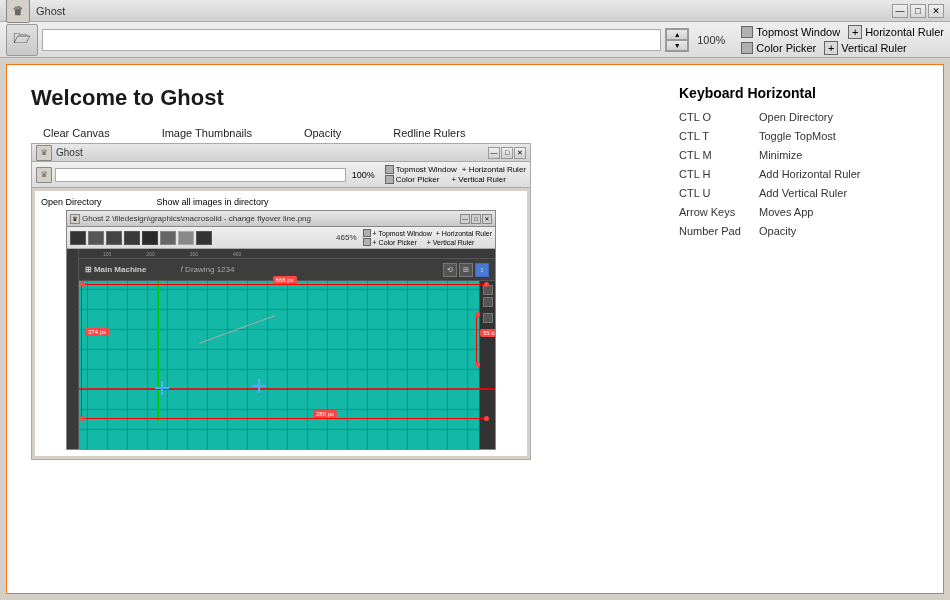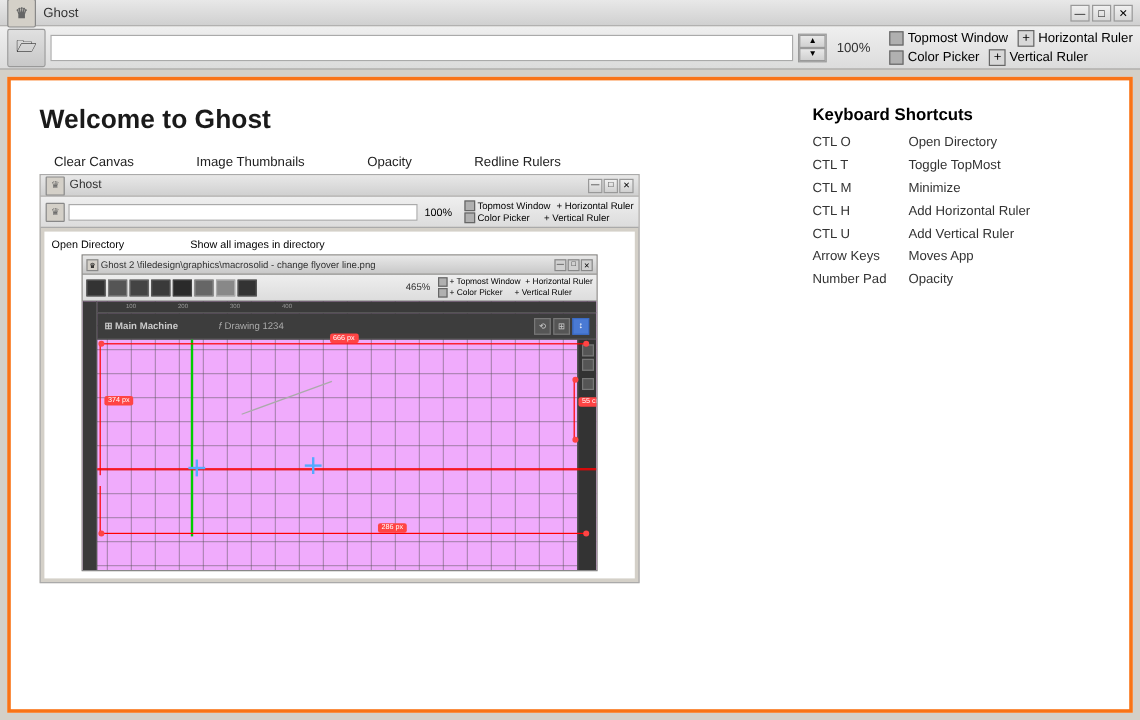--- a/index.html
+++ b/index.html
@@ -60,21 +60,21 @@
       width: 14px; height: 14px; border: 1px solid #666;
       background: #d8d8d8; display: flex; align-items: center;
       justify-content: center; font-size: 11px; cursor: pointer;
     }
 
     
     .main-content {
       background: white;
       margin: 6px; padding: 20px 24px;
       height: calc(600px - 22px - 36px - 12px);
-      border: 3px solid #f97316;
+      border: 1px solid #f97316;
       display: flex; 
     }
 
     .left-panel { flex: 1; }
     .welcome-title { font-size: 22px; font-weight: bold; color: #1a1a1a; margin-bottom: 16px; }
     .ann-label { font-size: 11px; color: #222; white-space: nowrap; }
 
     
     .screenshot-outer {
       border: 1px solid #aaa;
@@ -118,23 +118,23 @@
       height: 22px; display: flex; align-items: center; padding: 0 3px; gap: 2px;
       border-bottom: 1px solid #aaa;
     }
     .is-zoom { font-size: 8px; color:#333; margin-left:4px; }
     .is-right { display: flex; flex-direction: column; gap: 1px; margin-left: 4px; }
     .is-chk { display: flex; align-items:center; gap:2px; font-size:7.5px; }
     .is-chk-sq { width: 8px; height:8px; border:1px solid #666; background:#b0b0b0; }
 
     
     .grid-area {
-      background: #f0abfc;
+      background: #14b8a6;
       position: relative;
-      height: 224px;
+      height: 200px;
       overflow: hidden;
       padding-left: 12px;
     }
     .grid-lines {
       position: absolute; top:0; left:0; right:0; bottom:0;
       background-image:
         linear-gradient(rgba(80,80,80,0.5) 1px, transparent 1px),
         linear-gradient(90deg, rgba(80,80,80,0.5) 1px, transparent 1px);
       background-size: 20px 20px;
     }
@@ -379,21 +379,21 @@
               <div style="width:10px;height:10px;background:#555;border:1px solid #777;margin-top:4px;"></div>
             </div>
           </div>
 
         </div>
       </div>
     </div>
   </div>
 
   <div class="right-panel">
-    <div class="shortcuts-title">Keyboard Shortcuts</div>
+    <div class="shortcuts-title">Keyboard Horizontal</div>
     <div>
       <div class="shortcut-row">
         <span class="shortcut-key">CTL O</span>
         <span class="shortcut-desc">Open Directory</span>
       </div>
       <div class="shortcut-row">
         <span class="shortcut-key">CTL T</span>
         <span class="shortcut-desc">Toggle TopMost</span>
       </div>
       <div class="shortcut-row">

